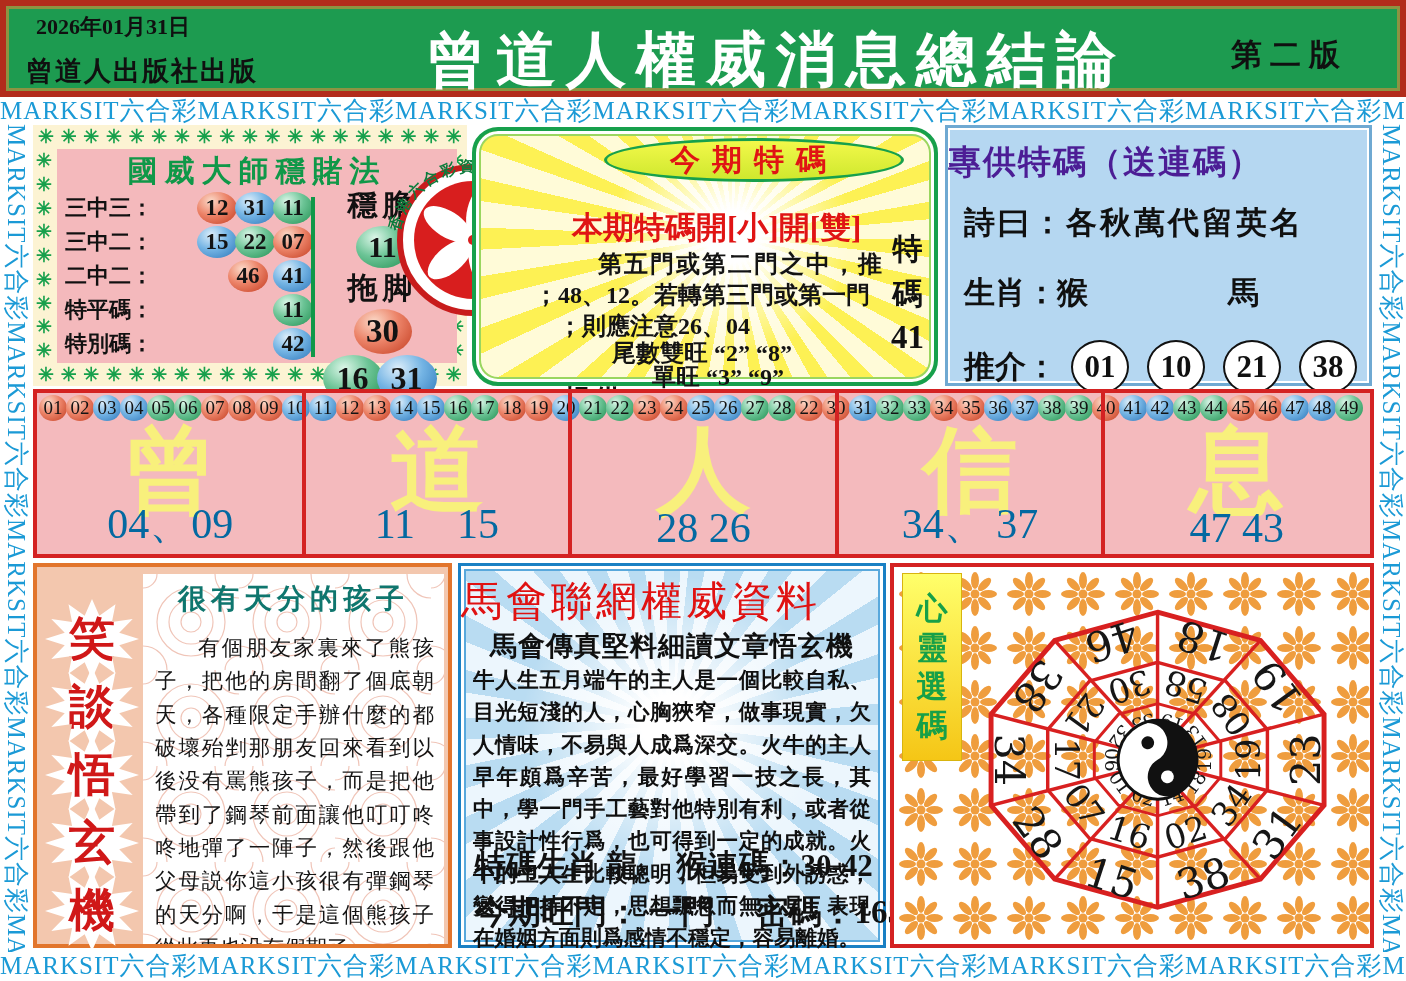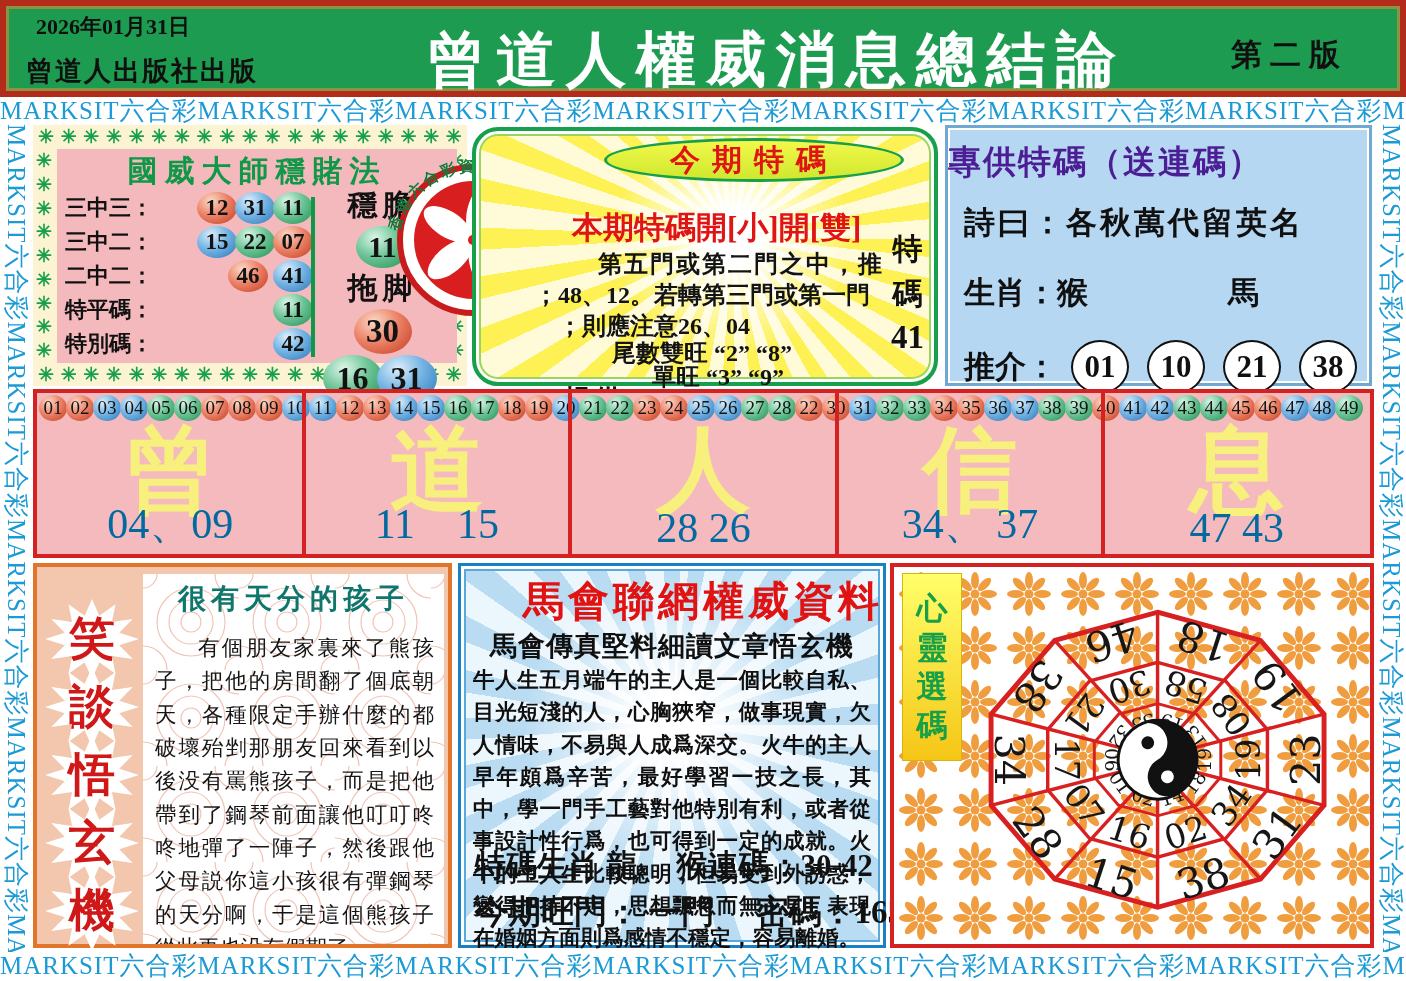--- a/index.html
+++ b/index.html
@@ -118,22 +118,22 @@
                font-weight:bold;letter-spacing:5px;white-space:nowrap;}
   .story-body{position:relative;padding:14px 10px 0 12px;font-size:21.5px;line-height:1.55;
               color:#151515;text-indent:2em;text-align:justify;}
 
   
   .panel-k{left:458px;top:563px;width:428px;height:385px;border:3px solid #1a80c4;box-sizing:border-box;
            box-shadow:inset 0 0 0 3px #ffffff,inset 0 0 0 5px #58a8dc;
            background:
              radial-gradient(circle at 50% 42%, #ffffff 0 30px, rgba(255,255,255,0) 150px),
              repeating-conic-gradient(from 6deg at 50% 42%, #b9dcf2 0deg 6deg, #ecf6fd 6deg 13deg);}
-  .k-title{position:absolute;top:8px;left:0;right:0;text-align:right;color:#e01212;font-size:41px;
-           font-weight:bold;letter-spacing:4px;white-space:nowrap;}
+  .k-title{position:absolute;top:8px;left:0;right:0;text-align:left;color:#e01212;font-size:41px;
+           font-weight:normal;letter-spacing:4px;white-space:nowrap;}
   .k-sub{position:absolute;top:62px;left:0;right:0;text-align:center;color:#101010;font-size:27px;
          font-weight:bold;letter-spacing:1px;white-space:nowrap;}
   .k-body{position:absolute;top:98px;left:12px;right:12px;font-size:21.5px;line-height:1.5;
           font-weight:bold;color:#101010;text-align:justify;}
   .k-row1{position:absolute;bottom:58px;left:14px;right:10px;font-size:31px;font-weight:bold;white-space:nowrap;}
   .k-row2{position:absolute;bottom:10px;left:14px;right:10px;font-size:33px;font-weight:bold;white-space:nowrap;}
 
   
   .panel-s{left:890px;top:563px;width:484px;height:385px;background:#fff;border:4px solid #d42222;box-sizing:border-box;overflow:hidden;}
   .flowers{position:absolute;inset:0;}

